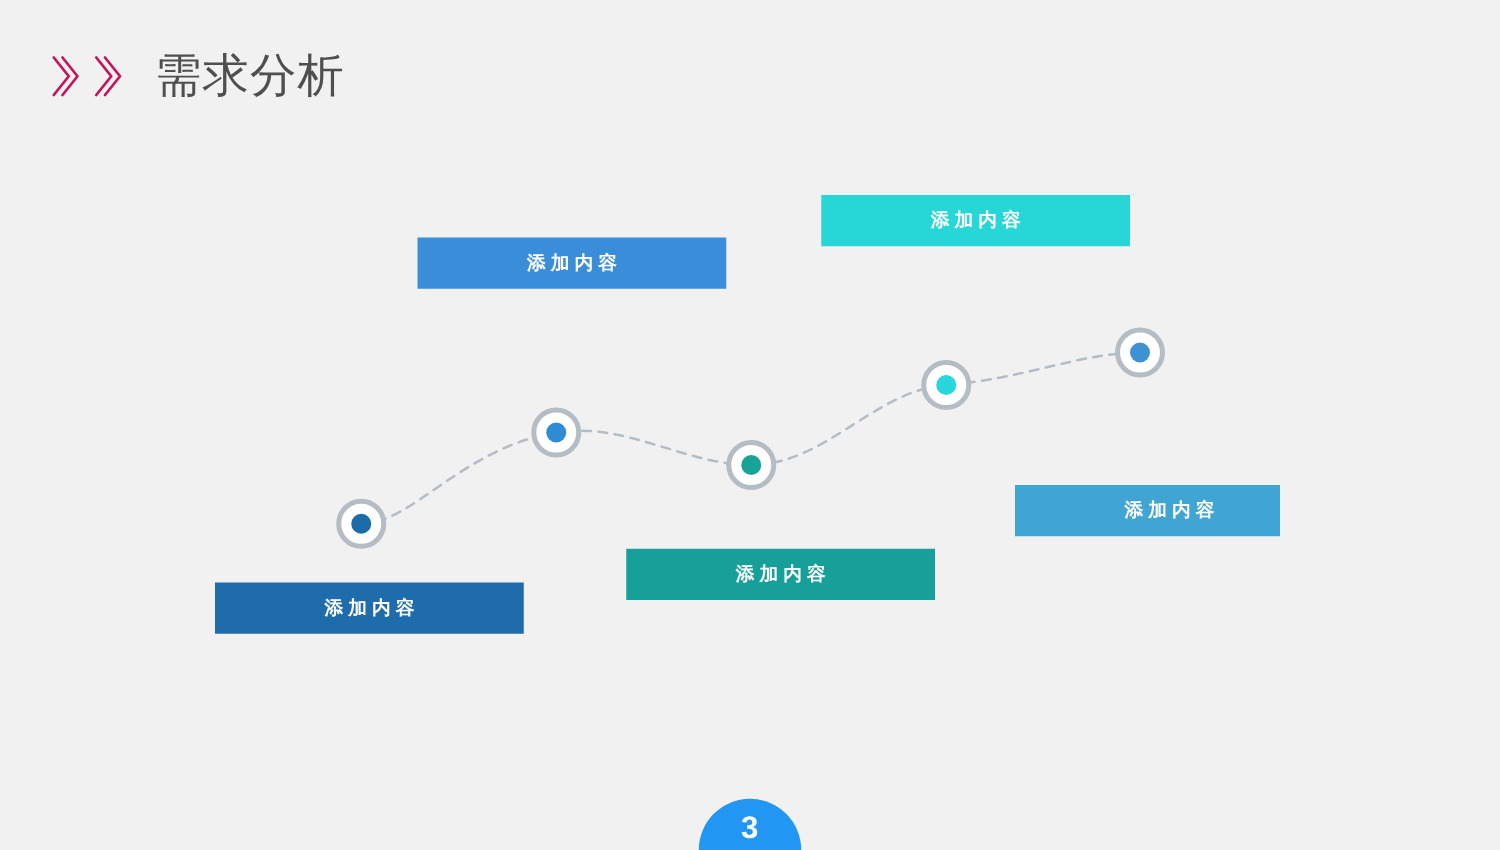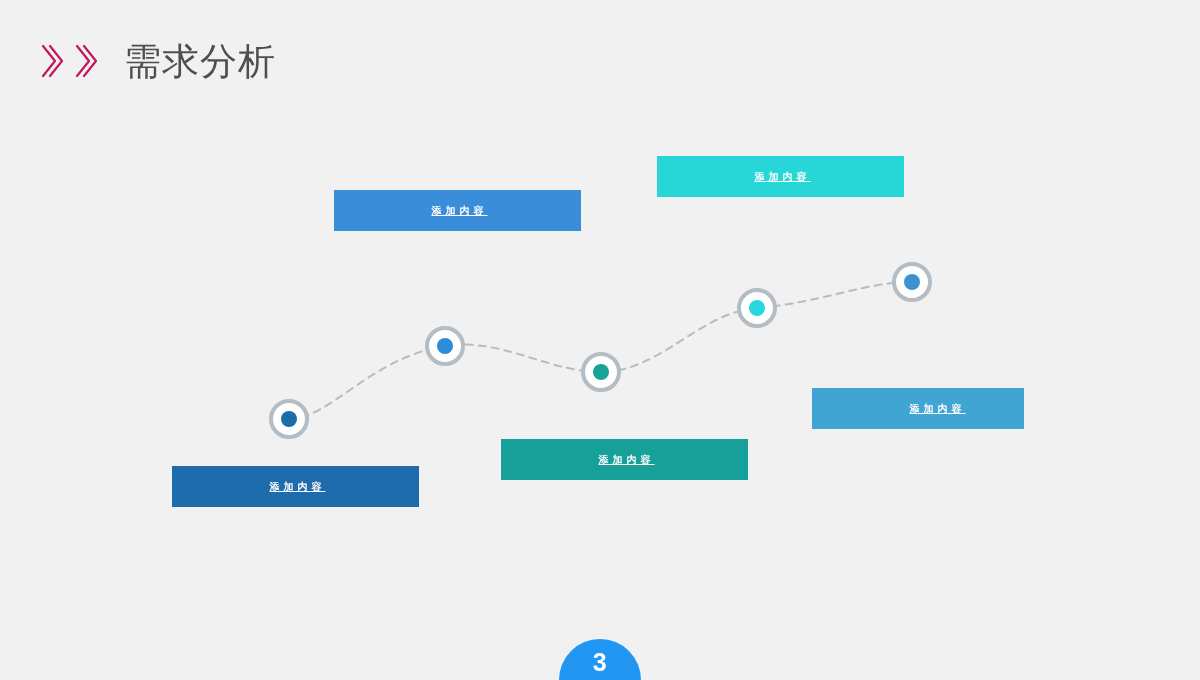--- a/index.html
+++ b/index.html
@@ -82,27 +82,26 @@
   }
 
   
   .content-box {
     position: absolute;
     box-sizing: border-box;
     display: flex;
     align-items: center;
     justify-content: center;
     color: #ffffff;
-    font-size: 10px;
+    font-size: 15px;
     font-weight: bold;
     letter-spacing: 4px;
     text-indent: 4px;
     font-family: "DejaVu Sans", "Liberation Sans", sans-serif;
     white-space: nowrap;
-    text-decoration: underline;
   }
 
   
   #page-badge {
     position: absolute;
     left: 559px;
     top: 639px;
     width: 82px;
     height: 82px;
     border-radius: 50%;

